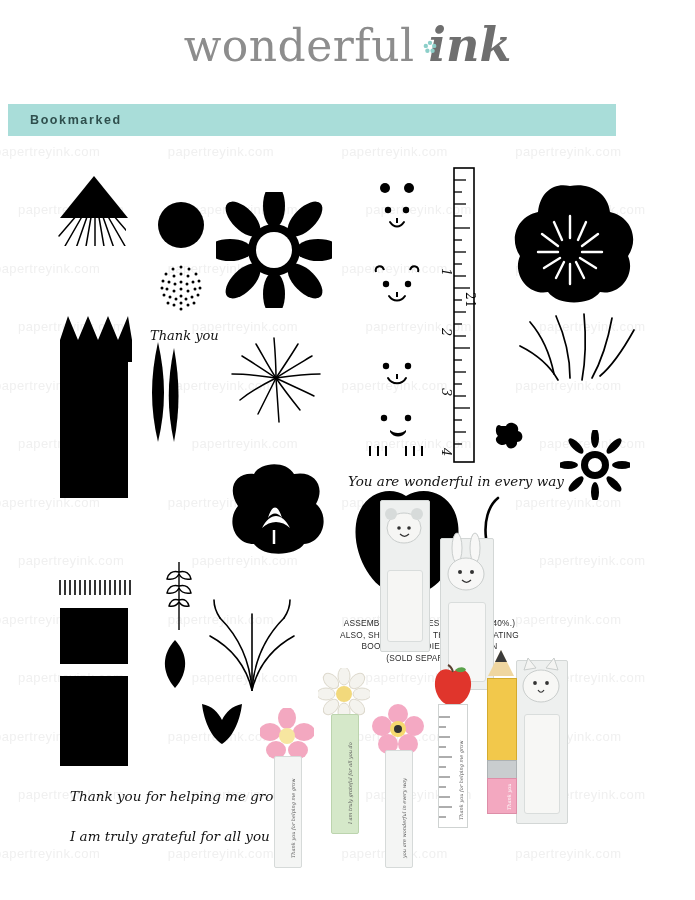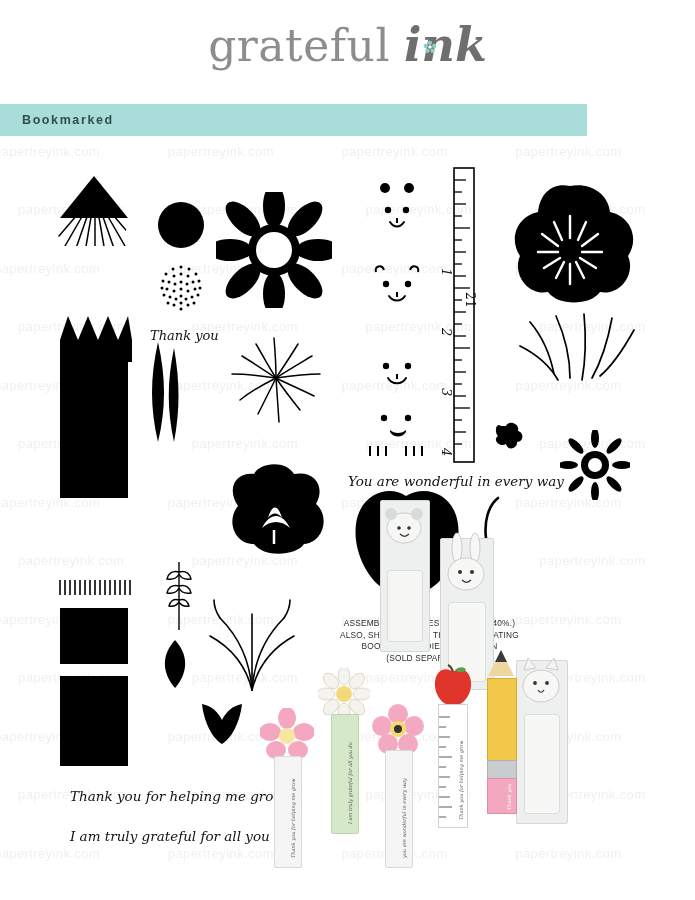--- a/index.html
+++ b/index.html
@@ -48,27 +48,26 @@
     position: absolute;
     left: 423px;
     top: 22px;
     width: 14px;
     height: 14px;
   }
 
   
   .band {
     position: absolute;
-    left: 0;
+    left: 8px;
     top: 104px;
-    width: 563px;
+    width: 608px;
     height: 32px;
     background: #a9ddd9;
     color: #3d3d3d;
-    padding-left: 24px;
   }
   .band-left {
     position: absolute;
     left: 22px;
     top: 9px;
     font-size: 12.5px;
     letter-spacing: 1.6px;
     font-weight: bold;
     color: #2f4f4d;
   }
@@ -170,21 +169,21 @@
     transform-origin: left top;
     white-space: nowrap;
   }
 </style>
 </head>
 <body>
 
 <div class="page">
 
   <div class="brand">
-    <span class="brand-word1">grateful</span><span class="brand-word2">ink</span>
+    <span class="brand-word1">wonderful</span><span class="brand-word2">ink</span>
     <svg class="brand-flower" viewBox="0 0 20 20">
       <g fill="#8ccfc9">
         <circle cx="10" cy="4" r="3.1"></circle>
           <circle cx="16" cy="8.4" r="3.1"></circle>
         <circle cx="13.7" cy="15.4" r="3.1"></circle>
           <circle cx="6.3" cy="15.4" r="3.1"></circle>
         <circle cx="4" cy="8.4" r="3.1"></circle>
       </g>
       <circle cx="10" cy="10" r="2.5" fill="#ffffff"></circle>
     </svg>

